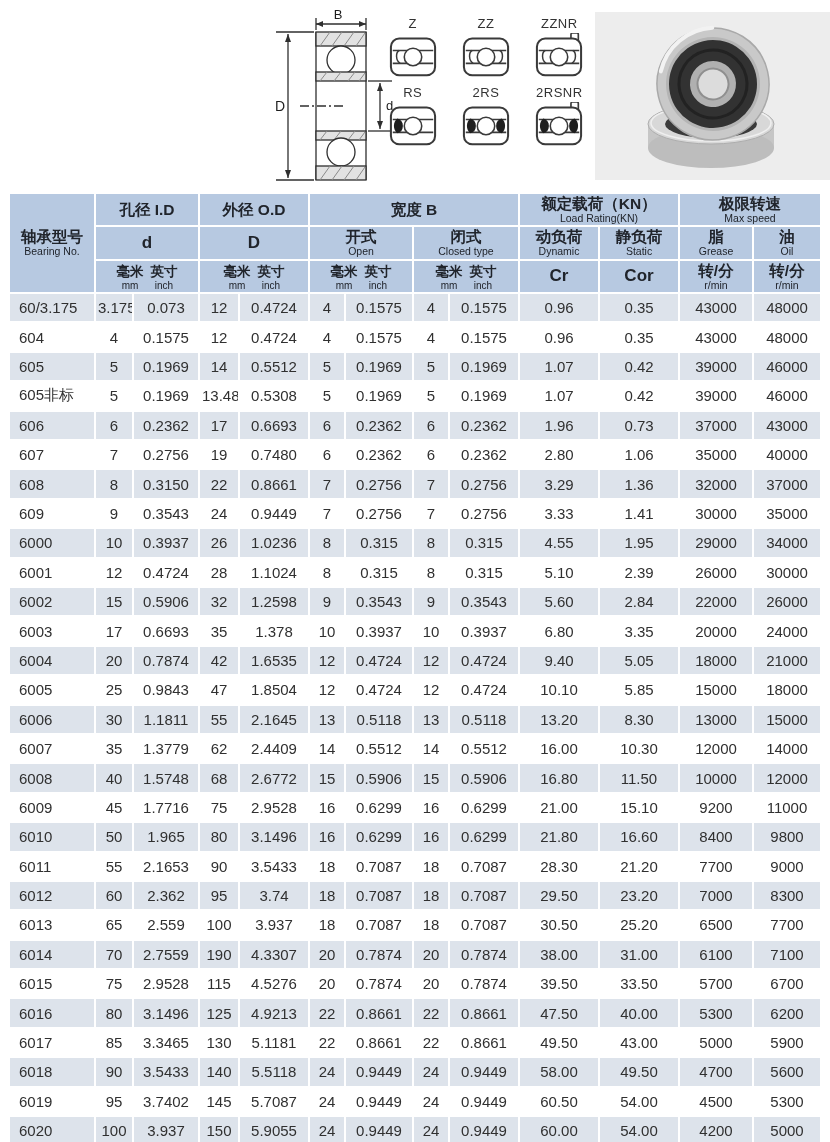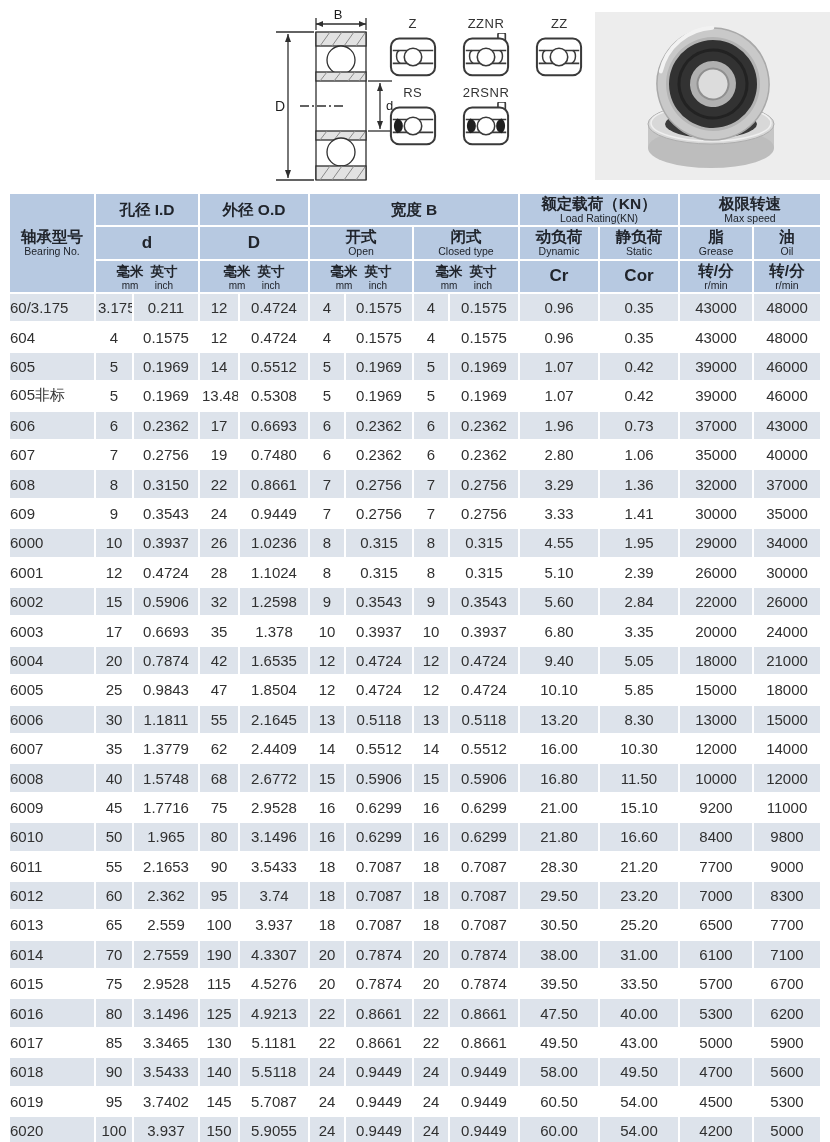--- a/index.html
+++ b/index.html
@@ -45,21 +45,21 @@
   tr.h2 th{height:28px;}
   tr.h3 th{height:30px;}
   .unit-pair{display:inline-flex;gap:7px;justify-content:flex-start;}
   .unit{display:flex;flex-direction:column;align-items:center;line-height:1;}
   .unit .zh{font-size:13.5px;font-weight:700;}
   .unit .en{font-size:10px;font-weight:400;}
   tbody td{
     height:27.4px;text-align:center;font-size:15px;color:#303030;
     padding:0 2px;white-space:nowrap;overflow:hidden;
   }
-  tbody td.c-name{text-align:left;padding-left:0;}
+  tbody td.c-name{text-align:left;padding-left:9px;}
   tr.stripe td{background:var(--stripe-bg);}
   tr.plain td{background:#ffffff;}
 </style>
 </head>
 <body>
 
 <div class="top">
 
 
   <svg class="diagram" width="138" height="180" viewBox="0 0 138 180">
@@ -107,50 +107,61 @@
       <div class="type-label">Z</div>
       <svg width="50" height="46" viewBox="0 0 54 50">
         <rect x="3" y="6" width="48" height="40" rx="9" fill="#fff" stroke="#3a3a3a" stroke-width="2.2"></rect>
         <line x1="5" y1="19" x2="49" y2="19" stroke="#3a3a3a" stroke-width="1.7"></line>
         <line x1="5" y1="33" x2="49" y2="33" stroke="#3a3a3a" stroke-width="1.7"></line>
         <circle cx="27" cy="26" r="9.5" fill="#fff" stroke="#3a3a3a" stroke-width="1.7"></circle>
         <path d="M12 19 c-4 2 -4 11 1 14" fill="none" stroke="#3a3a3a" stroke-width="1.6"></path>
       </svg>
     </div>
     <div class="type-cell">
-      <div class="type-label">ZZNR</div>
+      <div class="type-label">ZZ</div>
       <svg width="50" height="46" viewBox="0 0 54 50">
-        <rect x="40" y="0" width="8" height="10" rx="1.5" fill="#fff" stroke="#3a3a3a" stroke-width="1.8"></rect>
         <rect x="3" y="6" width="48" height="40" rx="9" fill="#fff" stroke="#3a3a3a" stroke-width="2.2"></rect>
         <line x1="5" y1="19" x2="49" y2="19" stroke="#3a3a3a" stroke-width="1.7"></line>
         <line x1="5" y1="33" x2="49" y2="33" stroke="#3a3a3a" stroke-width="1.7"></line>
         <circle cx="27" cy="26" r="9.5" fill="#fff" stroke="#3a3a3a" stroke-width="1.7"></circle>
         <path d="M12 19 c-4 2 -4 11 1 14" fill="none" stroke="#3a3a3a" stroke-width="1.6"></path>
         <path d="M42 19 c4 2 4 11 -1 14" fill="none" stroke="#3a3a3a" stroke-width="1.6"></path>
       </svg>
     </div>
     <div class="type-cell">
-      <div class="type-label">ZZ</div>
+      <div class="type-label">ZZNR</div>
       <svg width="50" height="46" viewBox="0 0 54 50">
+        <rect x="40" y="0" width="8" height="10" rx="1.5" fill="#fff" stroke="#3a3a3a" stroke-width="1.8"></rect>
         <rect x="3" y="6" width="48" height="40" rx="9" fill="#fff" stroke="#3a3a3a" stroke-width="2.2"></rect>
         <line x1="5" y1="19" x2="49" y2="19" stroke="#3a3a3a" stroke-width="1.7"></line>
         <line x1="5" y1="33" x2="49" y2="33" stroke="#3a3a3a" stroke-width="1.7"></line>
         <circle cx="27" cy="26" r="9.5" fill="#fff" stroke="#3a3a3a" stroke-width="1.7"></circle>
         <path d="M12 19 c-4 2 -4 11 1 14" fill="none" stroke="#3a3a3a" stroke-width="1.6"></path>
         <path d="M42 19 c4 2 4 11 -1 14" fill="none" stroke="#3a3a3a" stroke-width="1.6"></path>
       </svg>
     </div>
     <div class="type-cell">
       <div class="type-label">RS</div>
       <svg width="50" height="46" viewBox="0 0 54 50">
         <rect x="3" y="6" width="48" height="40" rx="9" fill="#fff" stroke="#3a3a3a" stroke-width="2.2"></rect>
         <line x1="5" y1="19" x2="49" y2="19" stroke="#3a3a3a" stroke-width="1.7"></line>
         <line x1="5" y1="33" x2="49" y2="33" stroke="#3a3a3a" stroke-width="1.7"></line>
         <circle cx="27" cy="26" r="9.5" fill="#fff" stroke="#3a3a3a" stroke-width="1.7"></circle>
         <path d="M10 18 c-5 4 -5 12 0 16 c4 -1 6 -4 6 -8 c0 -4 -2 -7 -6 -8 z" fill="#1e1e1e"></path>
+      </svg>
+    </div>
+    <div class="type-cell">
+      <div class="type-label">2RS</div>
+      <svg width="50" height="46" viewBox="0 0 54 50">
+        <rect x="3" y="6" width="48" height="40" rx="9" fill="#fff" stroke="#3a3a3a" stroke-width="2.2"></rect>
+        <line x1="5" y1="19" x2="49" y2="19" stroke="#3a3a3a" stroke-width="1.7"></line>
+        <line x1="5" y1="33" x2="49" y2="33" stroke="#3a3a3a" stroke-width="1.7"></line>
+        <circle cx="27" cy="26" r="9.5" fill="#fff" stroke="#3a3a3a" stroke-width="1.7"></circle>
+        <path d="M10 18 c-5 4 -5 12 0 16 c4 -1 6 -4 6 -8 c0 -4 -2 -7 -6 -8 z" fill="#1e1e1e"></path>
+        <path d="M44 18 c5 4 5 12 0 16 c-4 -1 -6 -4 -6 -8 c0 -4 2 -7 6 -8 z" fill="#1e1e1e"></path>
       </svg>
     </div>
     <div class="type-cell">
       <div class="type-label">2RSNR</div>
       <svg width="50" height="46" viewBox="0 0 54 50">
         <rect x="40" y="0" width="8" height="10" rx="1.5" fill="#fff" stroke="#3a3a3a" stroke-width="1.8"></rect>
         <rect x="3" y="6" width="48" height="40" rx="9" fill="#fff" stroke="#3a3a3a" stroke-width="2.2"></rect>
         <line x1="5" y1="19" x2="49" y2="19" stroke="#3a3a3a" stroke-width="1.7"></line>
         <line x1="5" y1="33" x2="49" y2="33" stroke="#3a3a3a" stroke-width="1.7"></line>
         <circle cx="27" cy="26" r="9.5" fill="#fff" stroke="#3a3a3a" stroke-width="1.7"></circle>
@@ -322,21 +333,21 @@
       <th>
         <span class="zh">转/分</span>
         <span class="en">r/min</span>
       </th>
     </tr>
   </thead>
   <tbody>
       <tr class="stripe">
         <td class="c-name">60/3.175</td>
         <td>3.175</td>
-        <td>0.211</td>
+        <td>0.073</td>
         <td>12</td>
         <td>0.4724</td>
         <td>4</td>
         <td>0.1575</td>
         <td>4</td>
         <td>0.1575</td>
         <td>0.96</td>
         <td>0.35</td>
         <td>43000</td>
         <td>48000</td>

